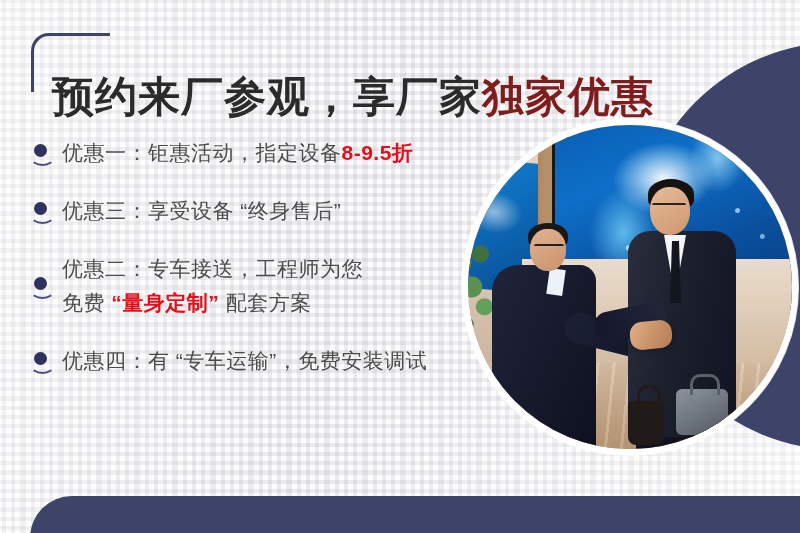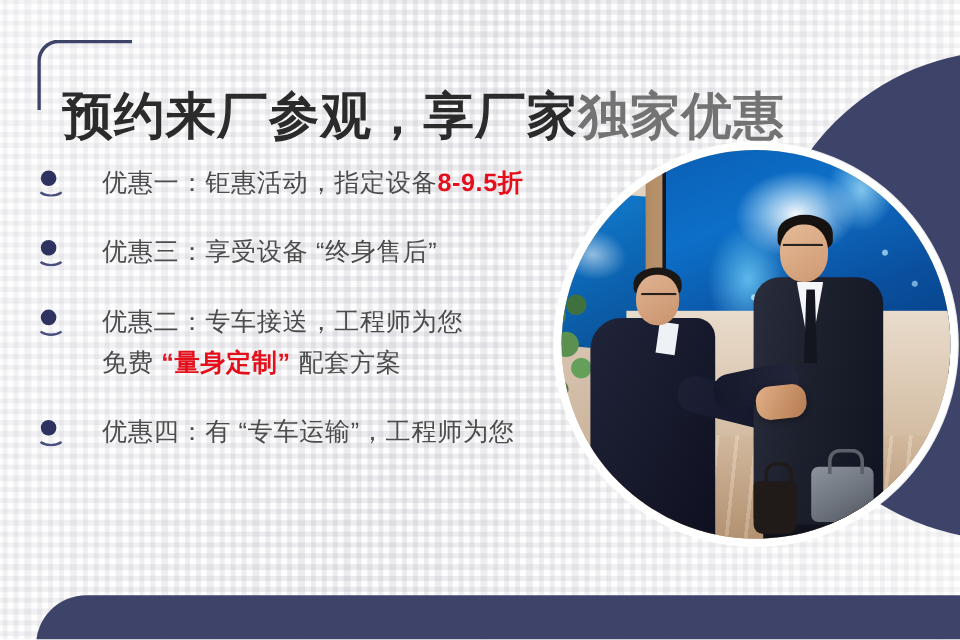--- a/index.html
+++ b/index.html
@@ -328,35 +328,34 @@
     position: absolute;
     left: 52px;
     top: 44px;
     font-size: 42px;
     font-weight: bold;
     letter-spacing: 1px;
     color: #2b2b2b;
     white-space: nowrap;
     line-height: 1.2;
   }
-  .headline .hl-accent { color: #737373; }
+  .headline .hl-accent { color: #7f1d1d; }
 
   
   .bullets {
     position: absolute;
     left: 30px;
     top: 136px;
     width: 470px;
   }
   .bullet-row {
     position: relative;
     display: flex;
-    align-items: flex-start;
+    align-items: center;
     margin-bottom: 24px;
-    gap: 23px;
   }
   .bullet-mark {
     position: relative;
     flex: 0 0 auto;
     width: 22px;
     height: 30px;
     margin-right: 10px;
   }
   .bullet-mark .dot {
     position: absolute;
@@ -467,18 +466,18 @@
           <div><span>优惠二：专车接送，工程师为您</span></div>
           <div><span>免费 </span><span class="accent">“量身定制”</span><span> 配套方案</span></div>
         </div>
       </div>
       <div class="bullet-row">
         <span class="bullet-mark">
           <span class="dot"></span>
           <span class="arc"></span>
         </span>
         <div class="bullet-text">
-          <div><span>优惠四：有 “专车运输”，工程师为您</span></div>
+          <div><span>优惠四：有 “专车运输”，免费安装调试</span></div>
         </div>
       </div>
     </div>
 
 </div>
 
 </body></html>

